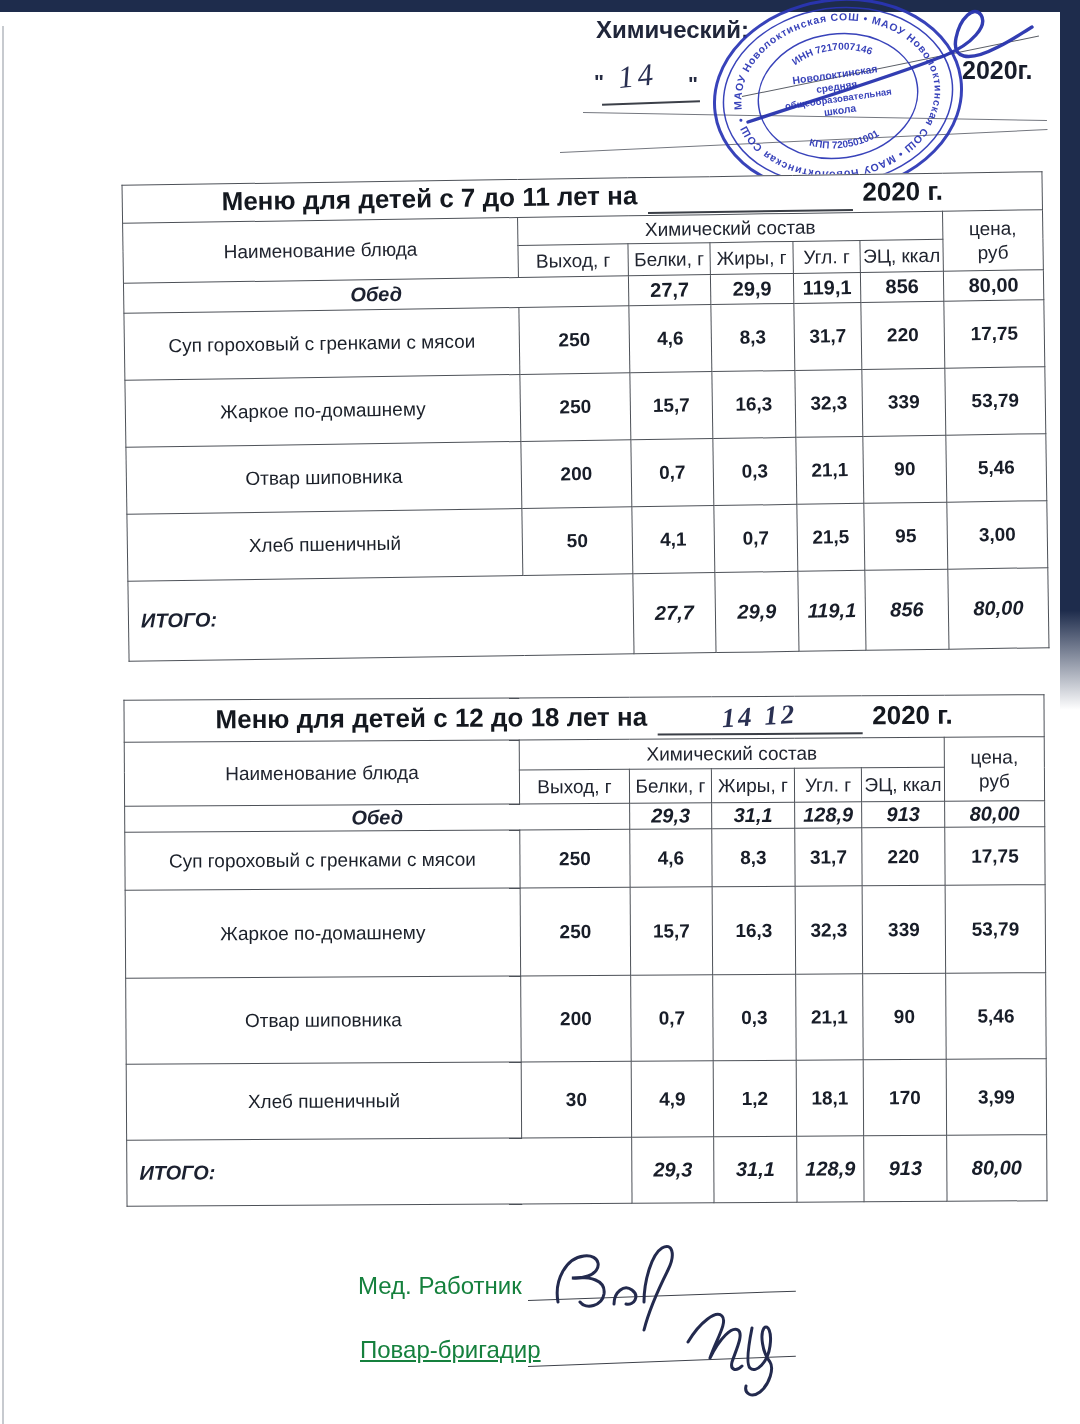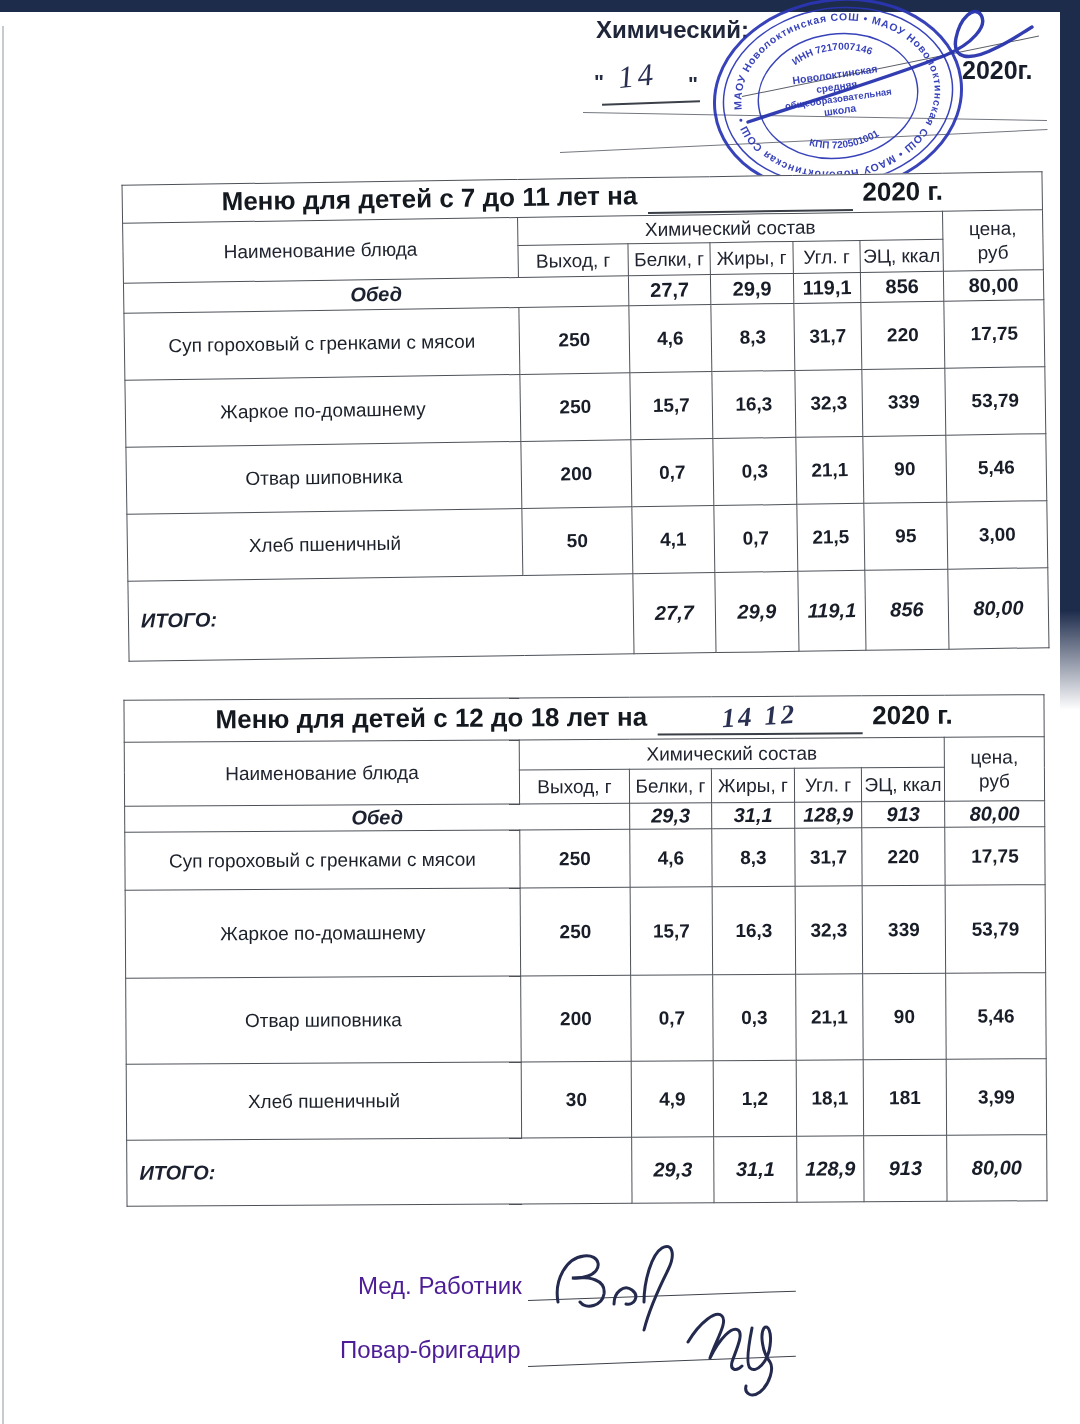--- a/index.html
+++ b/index.html
@@ -49,21 +49,21 @@
   .name-cell{text-align:left;padding-left:12px;font-size:19px;color:#1b2029;}
   .num{font-weight:bold;color:#181d28;}
   .meal td,.total td{font-weight:bold;font-size:20px;}
   .meal .mname,.total .tname{font-style:italic;}
   .meal .price,.total td{font-style:italic;}
   .t1 .meal .num{font-style:normal;}
   .t2 .meal td{font-style:italic;}
   .total .tname{text-align:left;padding-left:12px;}
 
   
-  .sig-label{position:absolute;font-size:24px;color:#4c1d95;}
+  .sig-label{position:absolute;font-size:24px;color:#15803d;}
   .sig-line{position:absolute;height:0;border-top:1.5px solid #3e424b;transform-origin:left center;}
   .scrib{position:absolute;}
 </style>
 </head>
 <body>
 
 <div class="band-top"></div>
 <div class="band-right"></div>
 <div class="edge-left"></div>
 
@@ -260,36 +260,36 @@
     <td class="num">21,1</td>
     <td class="num">90</td>
     <td class="num">5,46</td>
   </tr>
   <tr style="height:76px">
     <td class="name-cell">Хлеб пшеничный</td>
     <td class="num">30</td>
     <td class="num">4,9</td>
     <td class="num">1,2</td>
     <td class="num">18,1</td>
-    <td class="num">181</td>
+    <td class="num">170</td>
     <td class="num">3,99</td>
   </tr>
   <tr class="total" style="height:66px">
     <td colspan="2" class="tname">ИТОГО:</td>
     <td class="num">29,3</td>
     <td class="num">31,1</td>
     <td class="num">128,9</td>
     <td class="num">913</td>
     <td class="num">80,00</td>
   </tr>
 </tbody>
   </table>
 
 <div class="sig-label" style="left:358px;top:1272px;">Мед. Работник</div>
 <div class="sig-line" style="left:528px;top:1300px;width:268px;transform:rotate(-2deg);"></div>
 <svg class="scrib" style="left:540px;top:1240px;" width="150" height="95" viewBox="0 0 150 95">
   <path d="M 18 62 C 14 40, 26 18, 44 16 C 60 14, 64 30, 48 36 C 40 39, 32 38, 32 38 C 50 36, 66 40, 64 54 C 62 66, 46 70, 40 62 M 74 64 C 74 52, 84 44, 92 50 C 100 56, 94 66, 86 64 M 104 62 C 104 40, 112 14, 122 8 C 132 2, 136 14, 128 30 C 118 50, 108 74, 104 90" fill="none" stroke="#232a4e" stroke-width="3" stroke-linecap="round"></path>
 </svg>
-<div class="sig-label" style="left:340px;top:1336px;">Повар-бригадир</div>
+<div class="sig-label" style="left:360px;top:1336px;text-decoration:underline;">Повар-бригадир</div>
 <div class="sig-line" style="left:528px;top:1366px;width:268px;transform:rotate(-2.2deg);"></div>
 <svg class="scrib" style="left:672px;top:1288px;" width="130" height="120" viewBox="0 0 130 120">
   <path d="M 16 54 C 28 34, 44 22, 50 28 C 56 34, 44 52, 38 70 M 38 70 C 48 50, 60 38, 66 42 C 72 46, 64 62, 60 74 C 58 82, 64 84, 70 78 M 80 40 C 76 60, 74 76, 78 80 C 84 86, 96 74, 98 58 C 100 44, 96 36, 92 40 C 88 46, 90 64, 98 74 C 102 80, 98 96, 88 104 C 80 110, 72 106, 74 98" fill="none" stroke="#232a4e" stroke-width="3" stroke-linecap="round"></path>
 </svg>
 
 </body></html>

